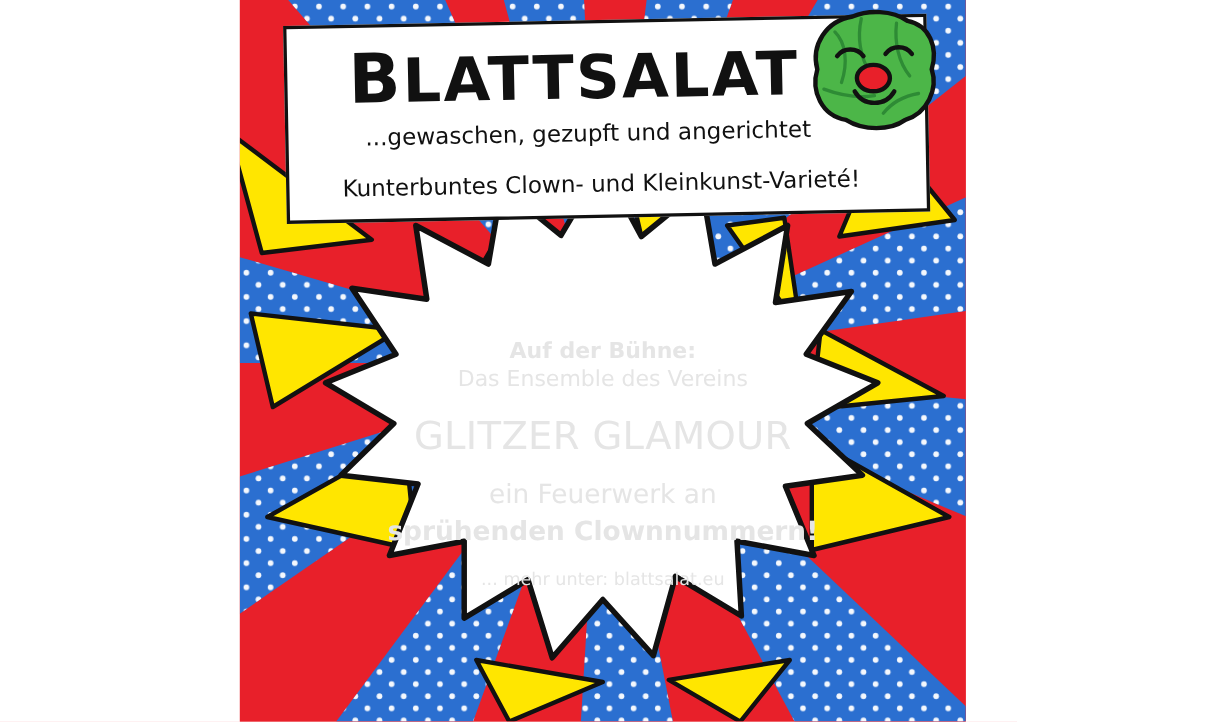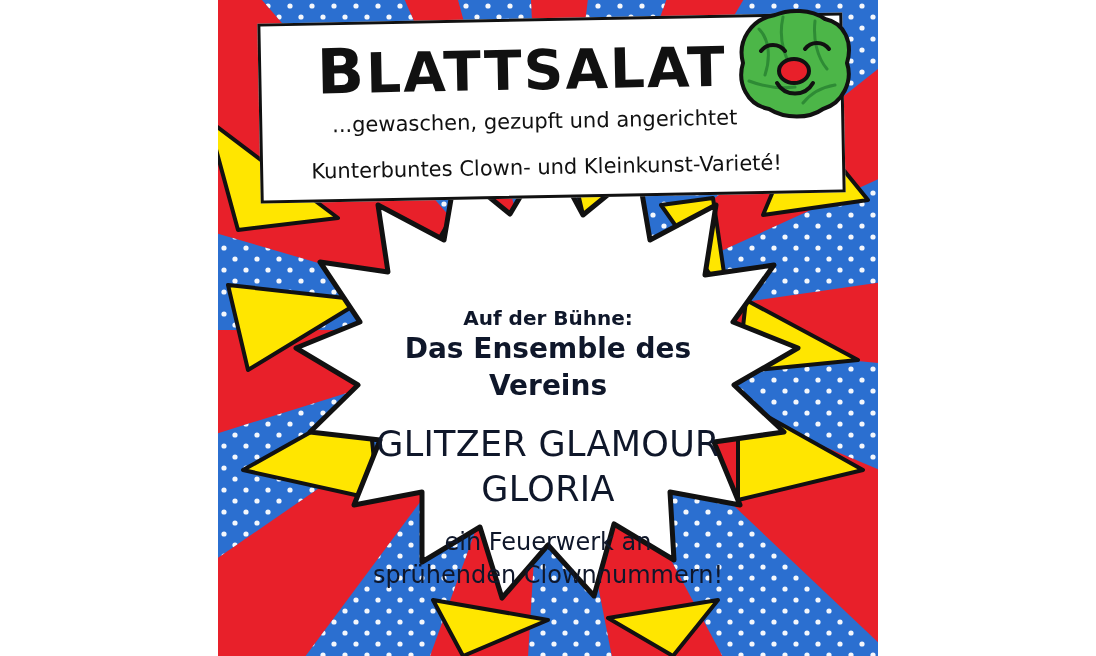--- a/index.html
+++ b/index.html
@@ -97,27 +97,26 @@
     height: 120px;
   }
 
   
   .center-text {
     position: absolute;
     left: 130px;
     top: 305px;
     width: 400px;
     text-align: center;
-    color: #0f172a;
+    color: #e5e5e5;
     font-family: "DejaVu Sans", sans-serif;
   }
   .ct-line {
-    font-size: 28px;
+    font-size: 20px;
     line-height: 1.32;
-    font-weight: bold;
   }
   .ct-bold {
     font-weight: bold;
     font-size: 20px;
     line-height: 1.32;
   }
   .ct-big {
     font-size: 35px;
     line-height: 1.22;
     margin-top: 18px;
@@ -222,19 +221,19 @@
         <path fill="none" stroke="#111111" stroke-width="4" d="M74 44 C80 36 92 36 98 44"></path>
       </g>
       <ellipse cx="63" cy="66" rx="15" ry="12" fill="#e8202a" stroke="#111111" stroke-width="4"></ellipse>
       <path d="M46 78 C54 92 74 92 82 78" fill="none" stroke="#111111" stroke-width="4" stroke-linecap="round"></path>
     </svg>
 
     <div class="center-text">
       <div class="ct-bold">Auf der Bühne:</div>
       <div class="ct-line">Das Ensemble des Vereins</div>
       <div class="ct-big">GLITZER GLAMOUR</div>
-      <div class="ct-big" style="margin-top:2px;">GLORIA</div>
       <div class="ct-mid">ein Feuerwerk an</div>
-      <div class="ct-mid" style="margin-top:2px;">sprühenden Clownnummern!</div>
+      <div class="ct-mid" style="margin-top:2px;font-weight:bold;">sprühenden Clownnummern!</div>
+      <div class="ct-small">... mehr unter: blattsalat.eu</div>
     </div>
 
   </div>
 </div>
 
 </body></html>

